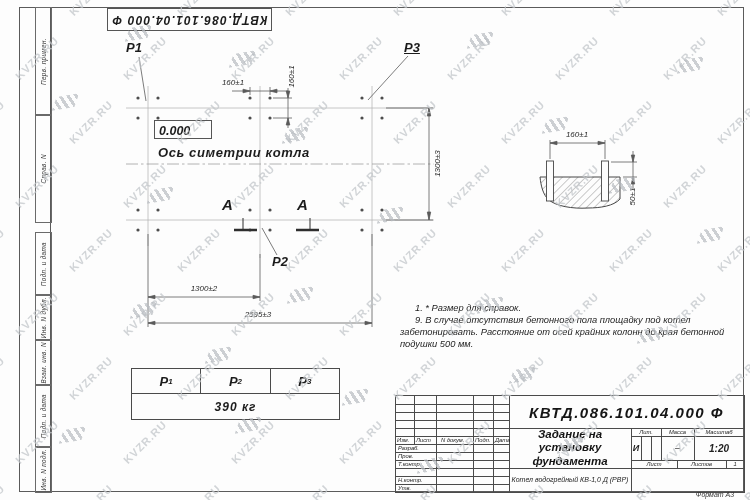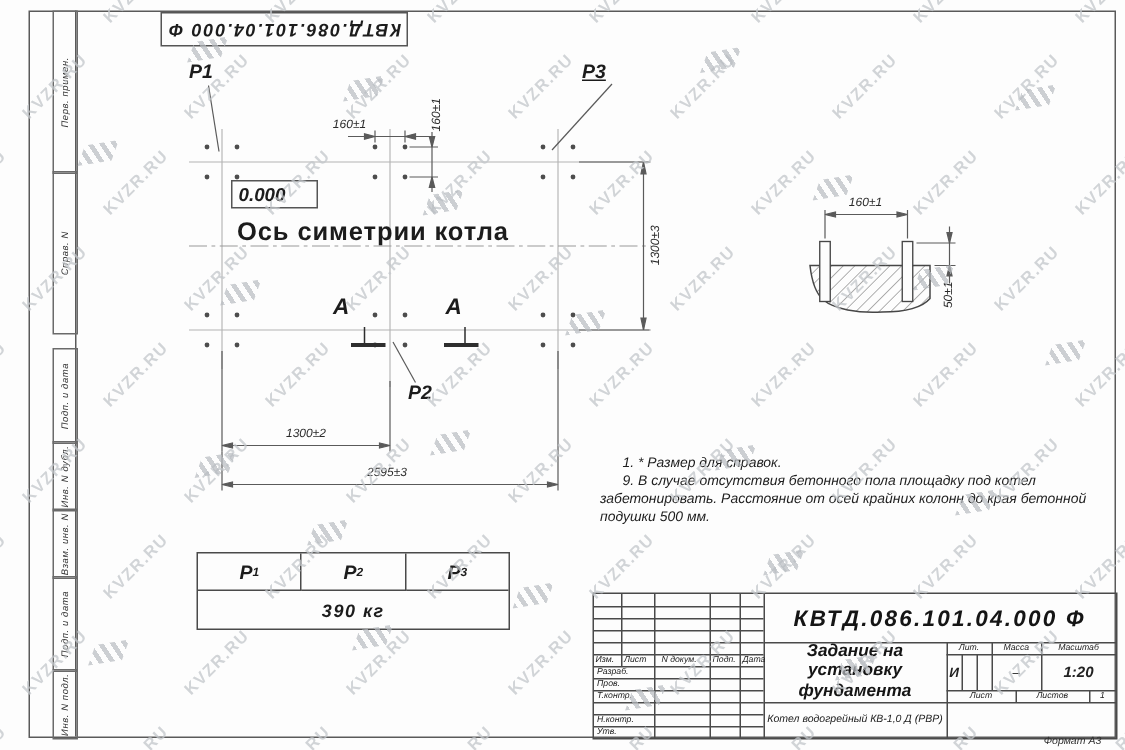--- a/index.html
+++ b/index.html
@@ -20,21 +20,21 @@
   
   .stamp-top{left:107px;top:8px;width:163px;height:21px;border:1px solid #555;z-index:6;}
   .stamp-top span{display:block;transform:rotate(180deg);text-align:center;font-size:12px;
                   font-style:italic;font-weight:bold;letter-spacing:1.2px;line-height:21px;color:#1c1c1c;}
   
   .plabel{font-size:13px;font-style:italic;font-weight:600;color:#1c1c1c;z-index:10;}
   .dim{font-size:8px;font-style:italic;color:#2a2a2a;white-space:nowrap;z-index:10;}
   .rot90{transform:rotate(-90deg);}
   .elev-box{left:154px;top:120px;width:56px;height:17px;border:1px solid #555;z-index:10;}
   .elev-box span{font-size:12.5px;font-style:italic;font-weight:600;line-height:16px;padding-left:4px;color:#1c1c1c;}
-  .axis-label{left:158px;top:145px;font-size:17px;font-weight:600;letter-spacing:.6px;color:#1c1c1c;z-index:10;}
+  .axis-label{left:158px;top:145px;font-size:13px;font-style:italic;font-weight:600;letter-spacing:.6px;color:#1c1c1c;z-index:10;}
   .sec-letter{font-size:15px;font-style:italic;font-weight:700;color:#1c1c1c;z-index:10;}
   .sec-title{left:525px;top:96px;width:106px;font-size:14px;font-style:italic;font-weight:700;
              text-align:center;letter-spacing:1px;color:#1c1c1c;z-index:10;}
   
   .notes{left:400px;top:302px;width:344px;font-size:9.3px;font-style:italic;line-height:1.3;color:#1d1d1d;z-index:10;}
   .notes p{margin:0;text-indent:15px;}
   
   .ptable{left:131px;top:368px;width:207px;height:50px;border:1px solid #4a4a4a;z-index:10;display:flex;flex-direction:column;}
   .ptable .row{flex:1;display:flex;}
   .ptable .cell{flex:1;border-right:1px solid #4a4a4a;display:flex;align-items:center;justify-content:center;
@@ -184,21 +184,21 @@
       <span>Взам. инв. N</span>
     </div>
   <div class="abs side-box" style="top:384px;height:62px;">
       <span>Подп. и дата</span>
     </div>
   <div class="abs side-box" style="top:446px;height:45px;">
       <span>Инв. N подл.</span>
     </div>
 
   <div class="abs plabel" style="left:126px;top:40px;">P1</div>
-  <div class="abs plabel" style="left:388px;top:40px;text-decoration:underline;">P3</div>
+  <div class="abs plabel" style="left:404px;top:40px;text-decoration:underline;">P3</div>
   <div class="abs plabel" style="left:272px;top:254px;">P2</div>
 
   <div class="abs elev-box">
     <span>0.000</span>
   </div>
   <div class="abs axis-label">Ось симетрии котла</div>
 
   <div class="abs sec-letter" style="left:222px;top:196px;">А</div>
   <div class="abs sec-letter" style="left:297px;top:196px;">А</div>
 

